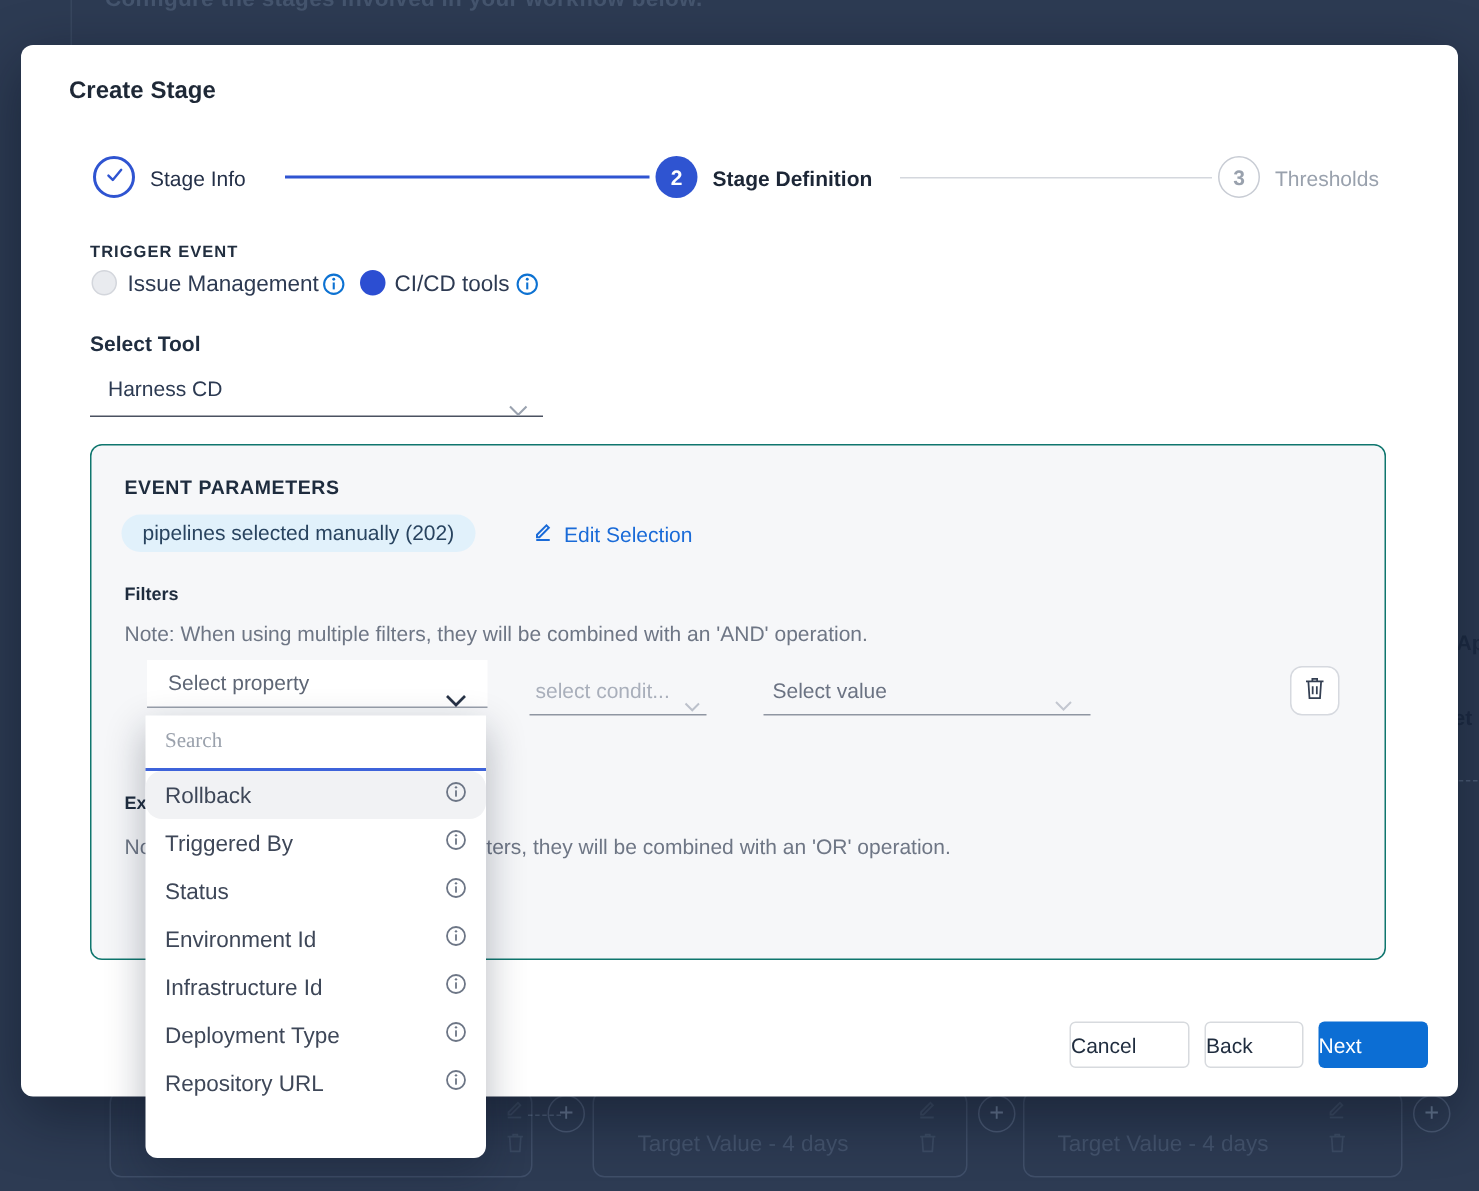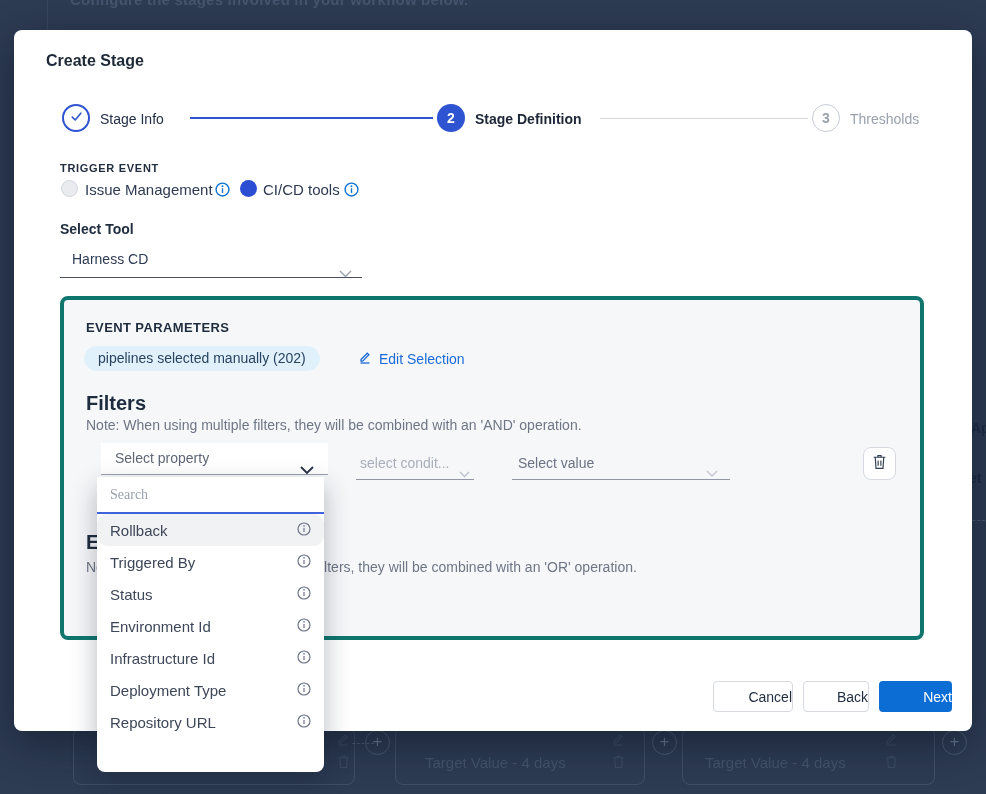--- a/index.html
+++ b/index.html
@@ -60,30 +60,30 @@
   .tool-select {
     position:absolute; left:46px; top:212px; width:302px; height:36px;
     border-bottom:1px solid #4a5160; font-size:14px; color:#2c3a52;
     line-height:35px; padding-left:12px; background:#fff; cursor:pointer;
   }
   .tool-select .chev { position:absolute; right:10px; top:14px; }
 
   
   .panel {
     position:absolute; left:46px; top:266px; width:864px; height:344px;
-    background:#f6f7f9; border:4px solid #0f766e; border-radius:8px;
+    background:#f6f7f9; border:1px solid #0f766e; border-radius:8px;
   }
   .ep-title { position:absolute; left:22px; top:20px; font-size:13px; font-weight:700; letter-spacing:.4px; color:#1e2c3e; }
   .pill {
     position:absolute; left:20px; top:46px; height:25px; line-height:25px;
     padding:0 14px; border-radius:13px; background:#e1f1fb; color:#28435f; font-size:14px; white-space:nowrap;
   }
   .edit-link { position:absolute; left:294px; top:50px; display:flex; align-items:center; gap:7px;
     color:#1a6bd8; font-size:14px; font-weight:500; cursor:pointer; }
-  .sub-title { position:absolute; font-size:20px; font-weight:700; color:#1e2c3e;text-align:center; }
+  .sub-title { position:absolute; font-size:12px; font-weight:700; color:#1e2c3e;text-align:center; }
   .note { position:absolute; font-size:14px; color:#6e7685; white-space:nowrap; }
 
   .prop-select {
     position:absolute; left:37px; top:143px; width:227px; height:32px; background:#fff;
     border-bottom:1px solid #99a0ab; font-size:14px; color:#5e6675; line-height:31px; padding-left:14px; cursor:pointer;
   }
   .prop-select .chev { position:absolute; right:14px; top:12px; }
   .mini-select { position:absolute; top:150px; height:30px; border-bottom:1px solid #8f96a2;
     font-size:14px; line-height:26px; cursor:pointer; }
   .mini-select .chev { position:absolute; top:10px; }
@@ -107,21 +107,21 @@
     font-size:14px; font-family:Liberation Serif, serif; color:#333b49; background:transparent;
   }
   .dd-search input::placeholder { color:#9aa1ac; }
   .dd-item { height:32px; display:flex; align-items:center; padding:0 13px; font-size:15px; color:#3e4758; cursor:pointer; }
   .dd-item.hl { background:#f1f2f4;border-radius:11px; }
   .dd-item .spacer { margin-left:auto; }
 
   
   .btn {
     position:absolute; top:651px; height:31px; border-radius:4px; font-size:14px;
-    font-family:"Liberation Sans",sans-serif; display:flex; align-items:center; justify-content:flex-end; cursor:pointer;
+    font-family:"Liberation Sans",sans-serif; display:flex; align-items:center; justify-content:flex-start; cursor:pointer;
   }
   .btn.ghost { background:#fff; border:1px solid #d7dade; color:#1f2c3e; }
   .btn.primary { background:#0c6ed4; border:none; color:#ffffff; }
   .btn-cancel { left:699px; width:80px; }
   .btn-back   { left:789px; width:66px; }
   .btn-next   { left:865px; width:73px; }
 </style>
 </head>
 <body>
 

